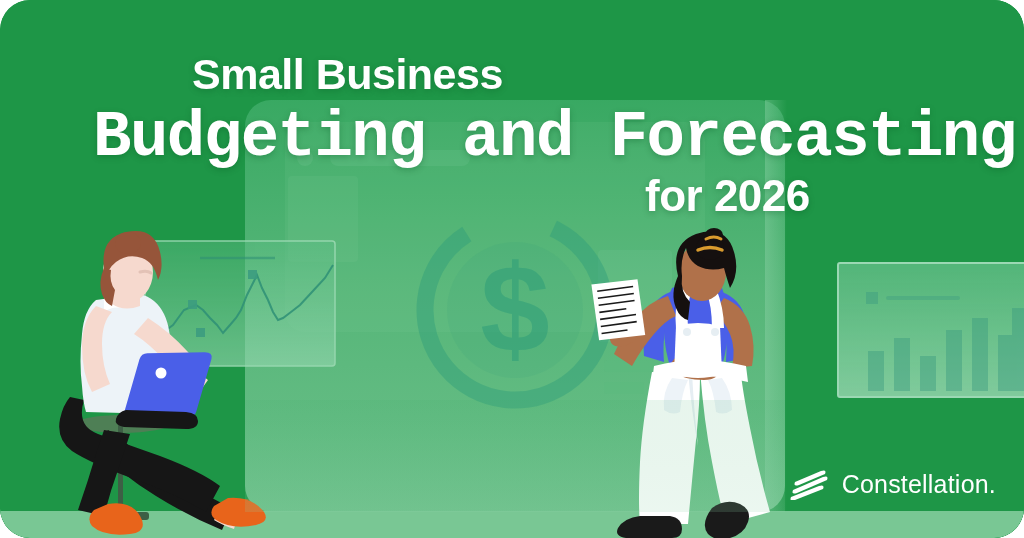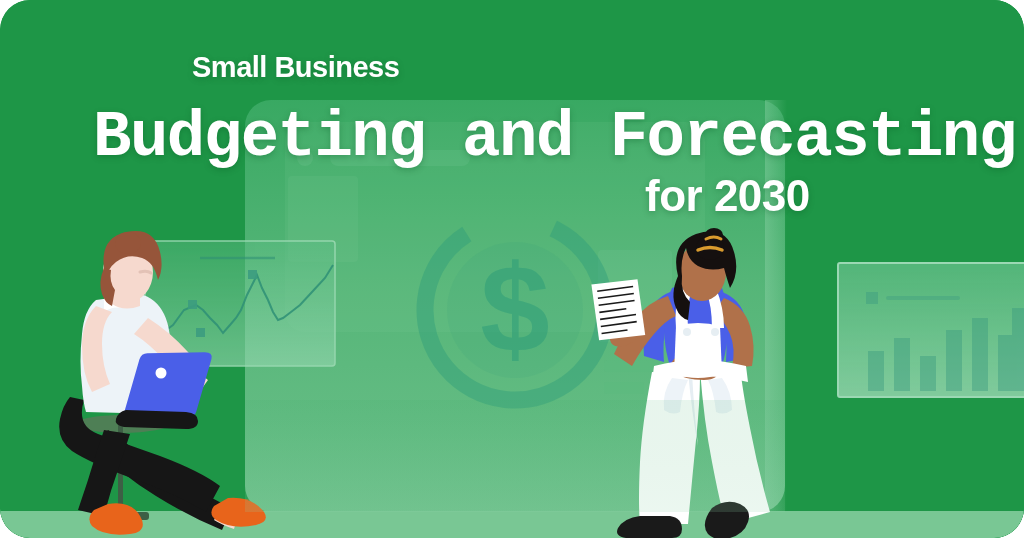--- a/index.html
+++ b/index.html
@@ -30,21 +30,21 @@
     color:#ffffff;
     font-weight:bold;
     line-height:1;
     white-space:nowrap;
     text-shadow:0 2px 6px rgba(0,80,30,.30);
     letter-spacing:-0.5px;
   }
   #line-small{
     position:absolute;
     left:192px; top:53px;
-    font-size:29px;
+    font-size:43px;
   }
   #line-main{
     position:absolute;
     left:93px; top:106px;
     font-size:64px;
     letter-spacing:-1.5px;
     font-family:Liberation Mono, monospace;
   }
   #line-year{
     position:absolute;
@@ -246,17 +246,27 @@
       </g>
 
       <rect x="245" y="400" width="540" height="112" fill="url(#gMintSoft)" opacity=".22"></rect>
 
     </g>
   </svg>
 
   <div id="headline">
     <div class="title-line" id="line-small">Small Business</div>
     <div class="title-line" id="line-main">Budgeting and Forecasting</div>
-    <div class="title-line" id="line-year">for 2030</div>
+    <div class="title-line" id="line-year">for 2026</div>
   </div>
 
+  <div id="logo">
+    <svg width="42" height="32" viewBox="0 0 42 32">
+      <path d="M4 22 L34 9 q6 -2 4 3 L8 25 q-6 2 -4 -3 z" fill="#FFFFFF"></path>
+      <path d="M6 14 L32 3  q6 -2 4 3 L10 17 q-6 2 -4 -3 z" fill="#FFFFFF"></path>
+      <path d="M2 29 L30 18 q6 -2 4 3 L6 32 q-6 2 -4 -3 z" fill="#FFFFFF"></path>
+    </svg>
+    <span id="logo-wordmark">
+      <span>Constellation</span><span>.</span>
+    </span>
+  </div>
 
 </div>
 
 </body></html>

